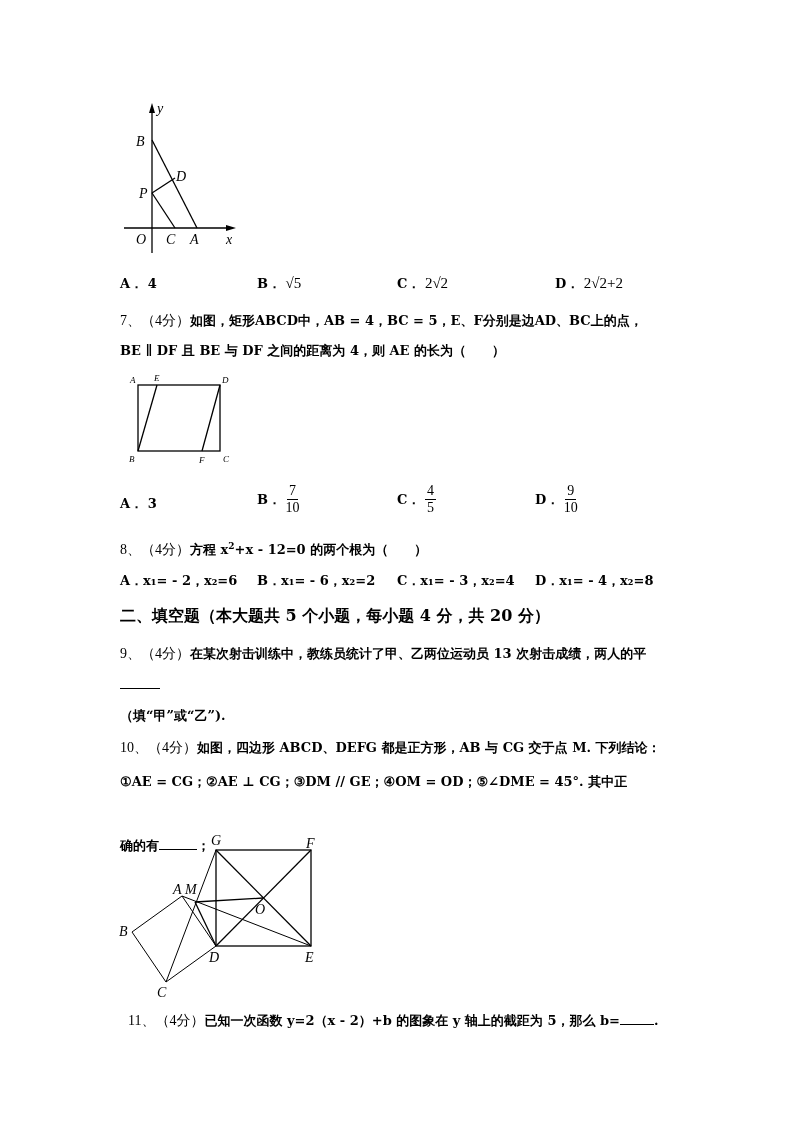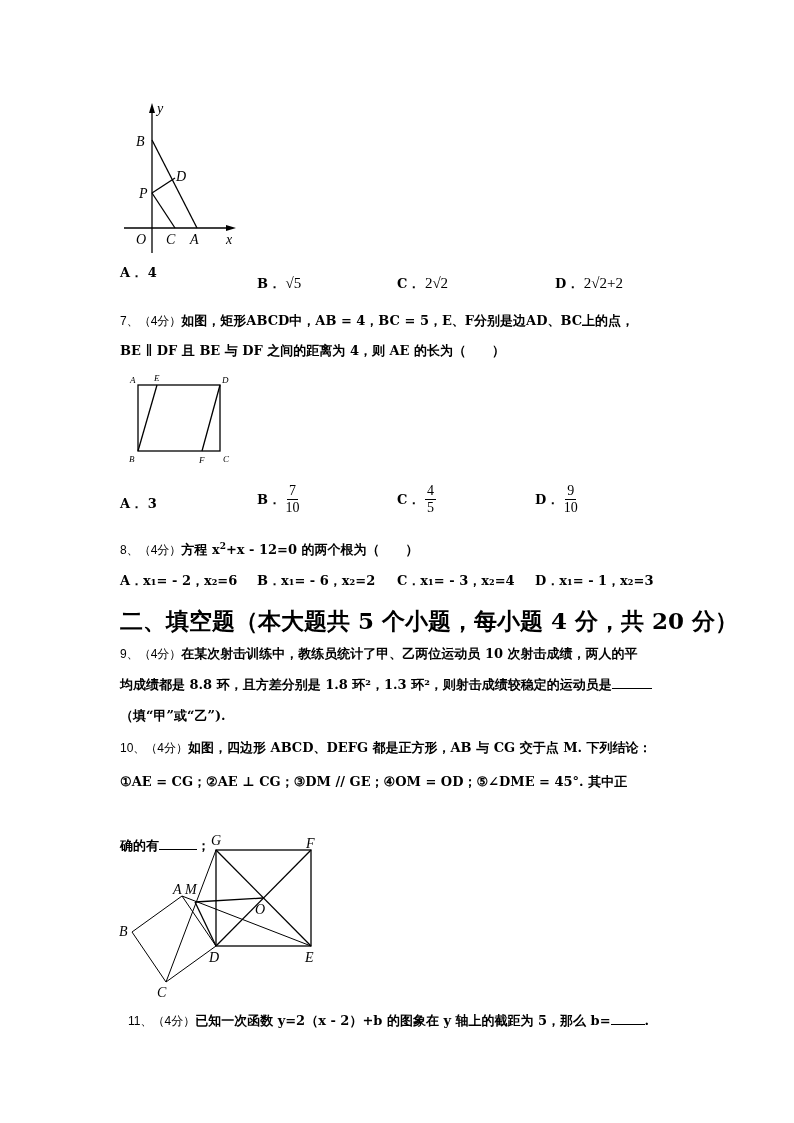--- a/index.html
+++ b/index.html
@@ -1,26 +1,26 @@
 <!DOCTYPE html>
 <html><head>
 <meta charset="utf-8">
 <style>
   html, body { margin: 0; padding: 0; background: #ffffff; }
   body { width: 794px; height: 1123px; position: relative; overflow: hidden;
          font-family: "DejaVu Serif", "Liberation Serif", serif; color: #000; }
   .abs { position: absolute; white-space: nowrap; }
   .q { font-size: 13px; font-weight: bold; }
-  .qn { font-weight: normal; font-family: Liberation Sans, sans-serif; font-size: 12px; }
+  .qn { font-weight: normal; font-family: Liberation Serif, serif; font-size: 14px; }
   .opt { font-size: 13px; font-weight: bold; }
   .optv { font-family: "Liberation Serif", serif; font-weight: normal; font-size: 15px; }
   .frac { display: inline-flex; flex-direction: column; align-items: center; vertical-align: middle;
           font-family: "Liberation Serif", serif; font-weight: normal; font-size: 14px; line-height: 16px; }
   .frac .num { border-bottom: 1px solid #000; padding: 0 2px; }
-  .section { font-size: 23px; font-weight: bold; }
+  .section { font-size: 16px; font-weight: bold; }
   .blank { display: inline-block; border-bottom: 1px solid #000; height: 12px; vertical-align: baseline; }
   svg text { font-family: "Liberation Serif", serif; font-style: italic; }
   sup { font-size: 9px; }
 </style>
 </head>
 <body>
 
 <svg class="abs" style="left:110px;top:95px;" width="150" height="165">
   <g stroke="#000" stroke-width="1.3" fill="none">
     <line x1="42" y1="158" x2="42" y2="12"></line>
@@ -34,21 +34,21 @@
   <text x="47" y="18" font-size="14">y</text>
   <text x="116" y="149" font-size="14">x</text>
   <text x="26" y="51" font-size="14">B</text>
   <text x="66" y="86" font-size="14">D</text>
   <text x="29" y="103" font-size="14">P</text>
   <text x="26" y="149" font-size="14">O</text>
   <text x="56" y="149" font-size="14">C</text>
   <text x="80" y="149" font-size="14">A</text>
 </svg>
 
-<div class="abs opt" style="left:120px;top:264px;">
+<div class="abs opt" style="left:120px;top:275px;">
   <span>A．</span>
   <span>4</span>
 </div>
 <div class="abs opt" style="left:257px;top:275px;text-align:right;">
   <span>B．</span>
   <span class="optv">√5</span>
 </div>
 <div class="abs opt" style="left:397px;top:275px;">
   <span>C．</span>
   <span class="optv">2√2</span>
@@ -111,30 +111,30 @@
 <div class="abs opt" style="left:120px;top:572px;">
   <span>A．</span><span>x₁= - 2，x₂=6</span>
 </div>
 <div class="abs opt" style="left:257px;top:572px;">
   <span>B．</span><span>x₁= - 6，x₂=2</span>
 </div>
 <div class="abs opt" style="left:397px;top:572px;">
   <span>C．</span><span>x₁= - 3，x₂=4</span>
 </div>
 <div class="abs opt" style="left:535px;top:572px;">
-  <span>D．</span><span>x₁= - 1，x₂=3</span>
+  <span>D．</span><span>x₁= - 4，x₂=8</span>
 </div>
 
 <div class="abs section" style="left:120px;top:606px;">二、填空题（本大题共 5 个小题，每小题 4 分，共 20 分）</div>
 
 <div class="abs q" style="left:120px;top:645px;">
-  <span class="qn">9、（4分）</span><span>在某次射击训练中，教练员统计了甲、乙两位运动员 10 次射击成绩，两人的平</span>
+  <span class="qn">9、（4分）</span><span>在某次射击训练中，教练员统计了甲、乙两位运动员 13 次射击成绩，两人的平</span>
 </div>
 <div class="abs q" style="left:120px;top:676px;">
-  <span>均成绩都是 8.8 环，且方差分别是 1.8 环²，1.3 环²，则射击成绩较稳定的运动员是</span><span class="blank" style="width:40px;"></span>
+  <span class="blank" style="width:40px;"></span>
 </div>
 <div class="abs q" style="left:120px;top:707px;">
   <span>（填“甲”或“乙”).</span>
 </div>
 
 <div class="abs q" style="left:120px;top:739px;">
   <span class="qn">10、（4分）</span><span>如图，四边形 ABCD、DEFG 都是正方形，AB 与 CG 交于点 M. 下列结论：</span>
 </div>
 <div class="abs q" style="left:120px;top:773px;">
   <span>①AE = CG；②AE ⊥ CG；③DM // GE；④OM = OD；⑤∠DME = 45°. 其中正</span>

